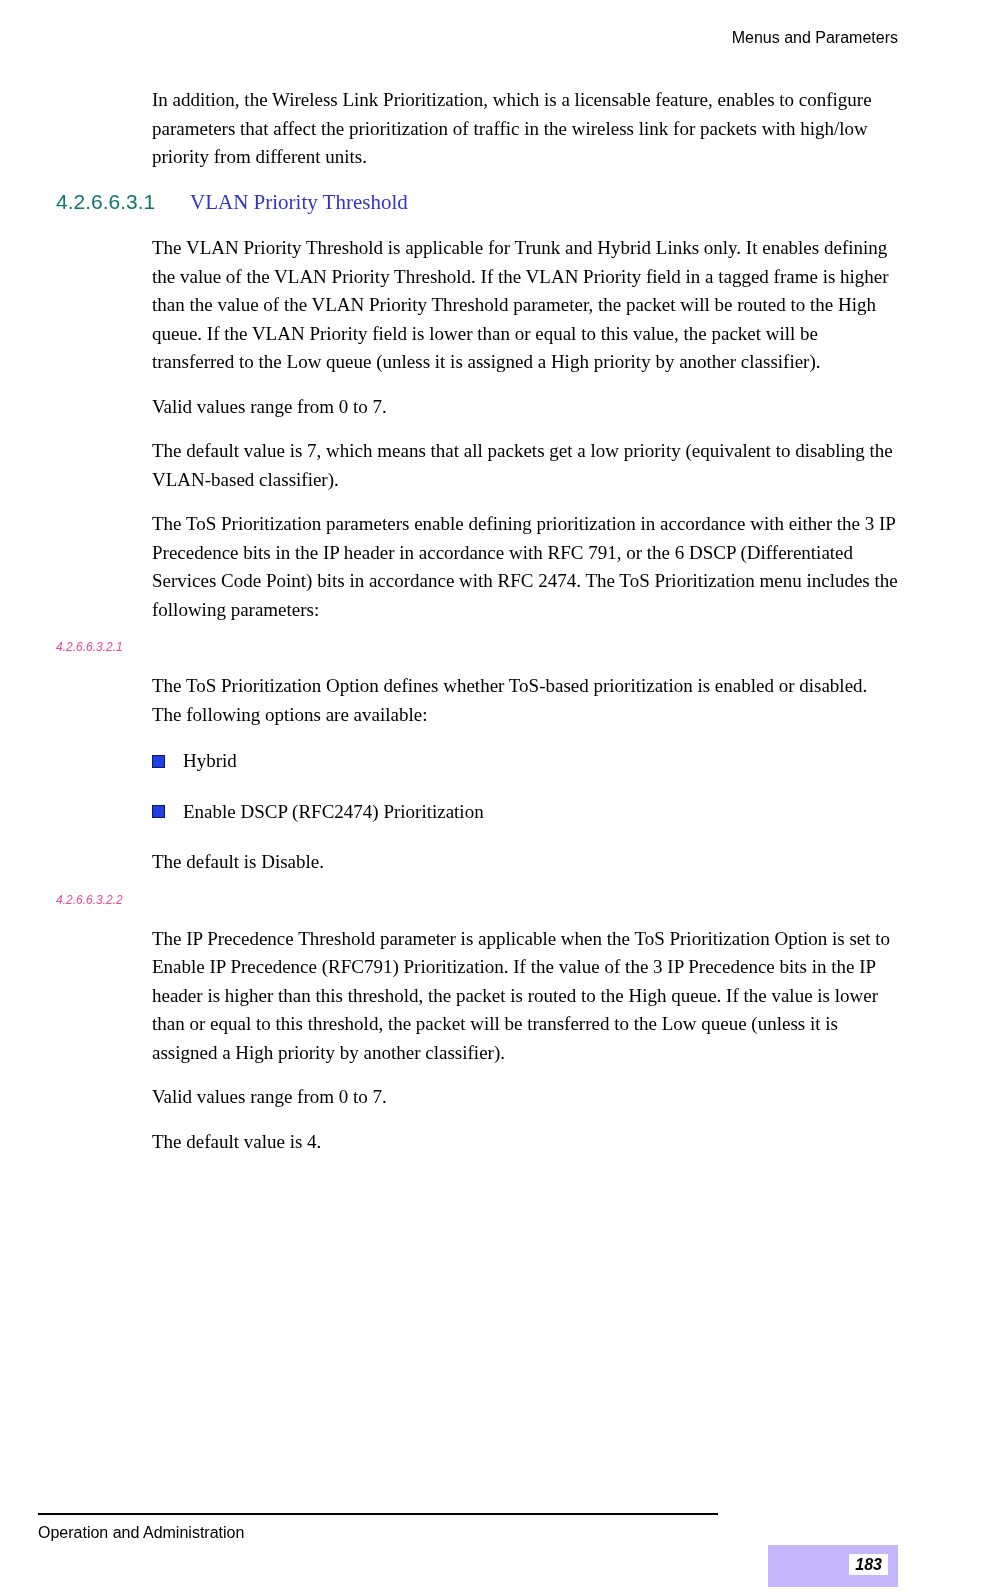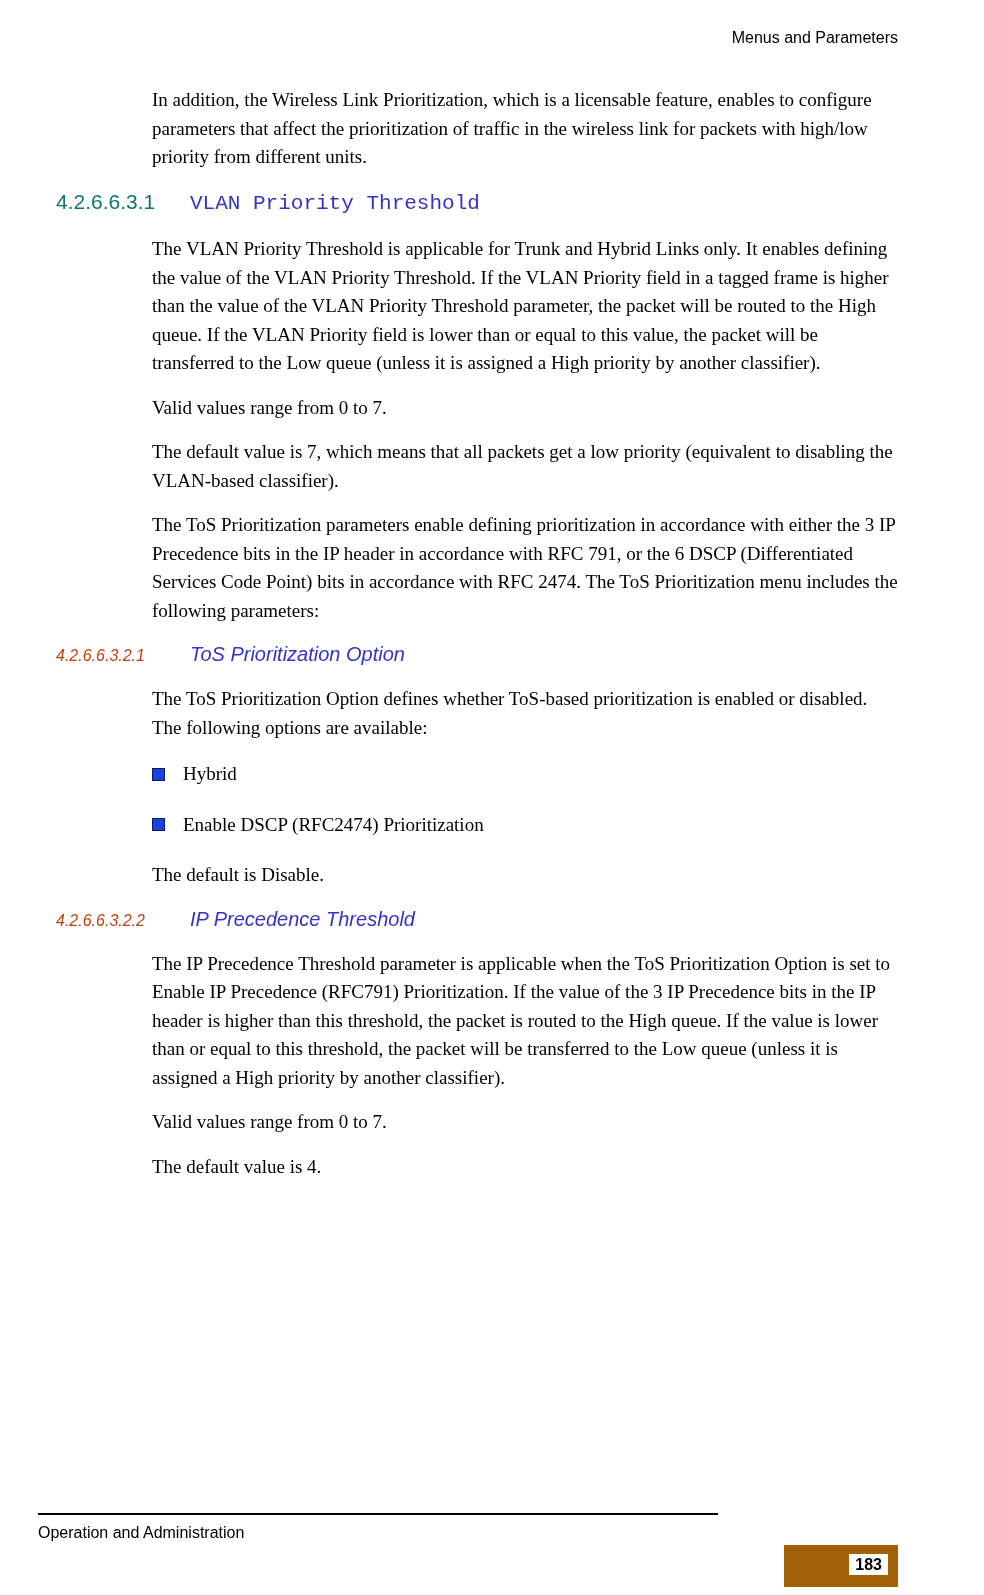--- a/index.html
+++ b/index.html
@@ -43,35 +43,35 @@
     }
     .heading-number {
       font-family: Arial, Helvetica, sans-serif;
       color: #0f766e;
       font-size: 21px;
       width: 134px;
       flex-shrink: 0;
       font-weight: normal;
     }
     .heading-title {
-      font-family: Liberation Mono, monospace;
+      font-family: Liberation Serif, serif;
       color: #3333cc;
       font-size: 21px;
       font-weight: normal;
     }
     .subheading-row {
       display: flex;
       align-items: baseline;
       margin-top: 6px;
       margin-bottom: 10px;
     }
     .subheading-number {
       font-family: Arial, Helvetica, sans-serif;
-      color: #c2410c;
-      font-size: 16px;
+      color: #ec4899;
+      font-size: 12px;
       font-style: italic;
       width: 134px;
       flex-shrink: 0;
       font-weight: normal;
     }
     .subheading-title {
       font-family: Arial, Helvetica, sans-serif;
       color: #3333cc;
       font-size: 20px;
       font-style: italic;
@@ -109,24 +109,25 @@
       background: #000000;
       margin-bottom: 6px;
     }
     .footer-text {
       display: block;
     }
     .page-number-box {
       position: absolute;
       right: 0;
       bottom: -42px;
-      background: #a16207;
+      background: #c4b5fd;
       padding: 8px 10px 10px 10px;
-      width: 114px;
+      width: 130px;
       text-align: right;
+      font-style: italic;
     }
     .page-number-box span {
       background: #ffffff;
       padding: 2px 6px;
       font-family: Arial, Helvetica, sans-serif;
       font-weight: bold;
       font-size: 16px;
     }
   </style>
 </head>
@@ -153,21 +154,20 @@
     <p class="body-para">The default value is 7, which means that all packets get a low priority (equivalent to disabling the VLAN-based classifier).</p>
   </div>
 
 
   <div class="content-indent">
     <p class="body-para">The ToS Prioritization parameters enable defining prioritization in accordance with either the 3 IP Precedence bits in the IP header in accordance with RFC 791, or the 6 DSCP (Differentiated Services Code Point) bits in accordance with RFC 2474. The ToS Prioritization menu includes the following parameters:</p>
   </div>
 
   <div class="subheading-row">
     <span class="subheading-number">4.2.6.6.3.2.1</span>
-    <span class="subheading-title">ToS Prioritization Option</span>
   </div>
 
   <div class="content-indent">
     <p class="body-para">The ToS Prioritization Option defines whether ToS-based prioritization is enabled or disabled. The following options are available:</p>
 
     <ul class="bullet-list">
       <li>
         <span class="bullet-marker"></span>
         <span>Hybrid</span>
       </li>
@@ -175,21 +175,20 @@
         <span class="bullet-marker"></span>
         <span>Enable DSCP (RFC2474) Prioritization</span>
       </li>
     </ul>
 
     <p class="body-para">The default is Disable.</p>
   </div>
 
   <div class="subheading-row">
     <span class="subheading-number">4.2.6.6.3.2.2</span>
-    <span class="subheading-title">IP Precedence Threshold</span>
   </div>
 
   <div class="content-indent">
     <p class="body-para">The IP Precedence Threshold parameter is applicable when the ToS Prioritization Option is set to Enable IP Precedence (RFC791) Prioritization. If the value of the 3 IP Precedence bits in the IP header is higher than this threshold, the packet is routed to the High queue. If the value is lower than or equal to this threshold, the packet will be transferred to the Low queue (unless it is assigned a High priority by another classifier).</p>
     <p class="body-para">Valid values range from 0 to 7.</p>
     <p class="body-para">The default value is 4.</p>
   </div>
 
   <div class="footer">
     <div class="footer-rule"></div>

